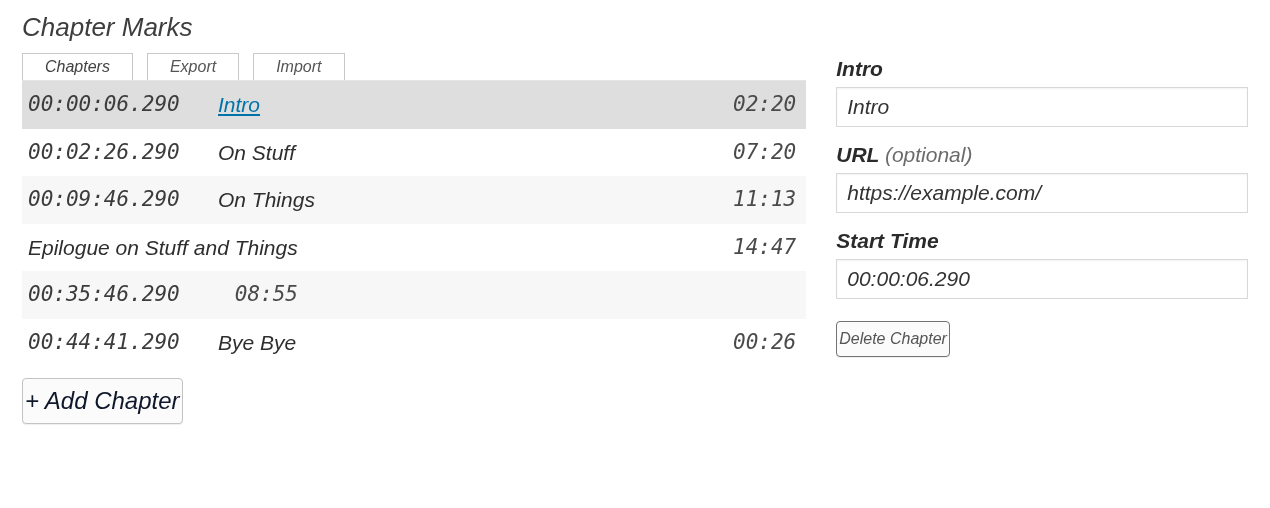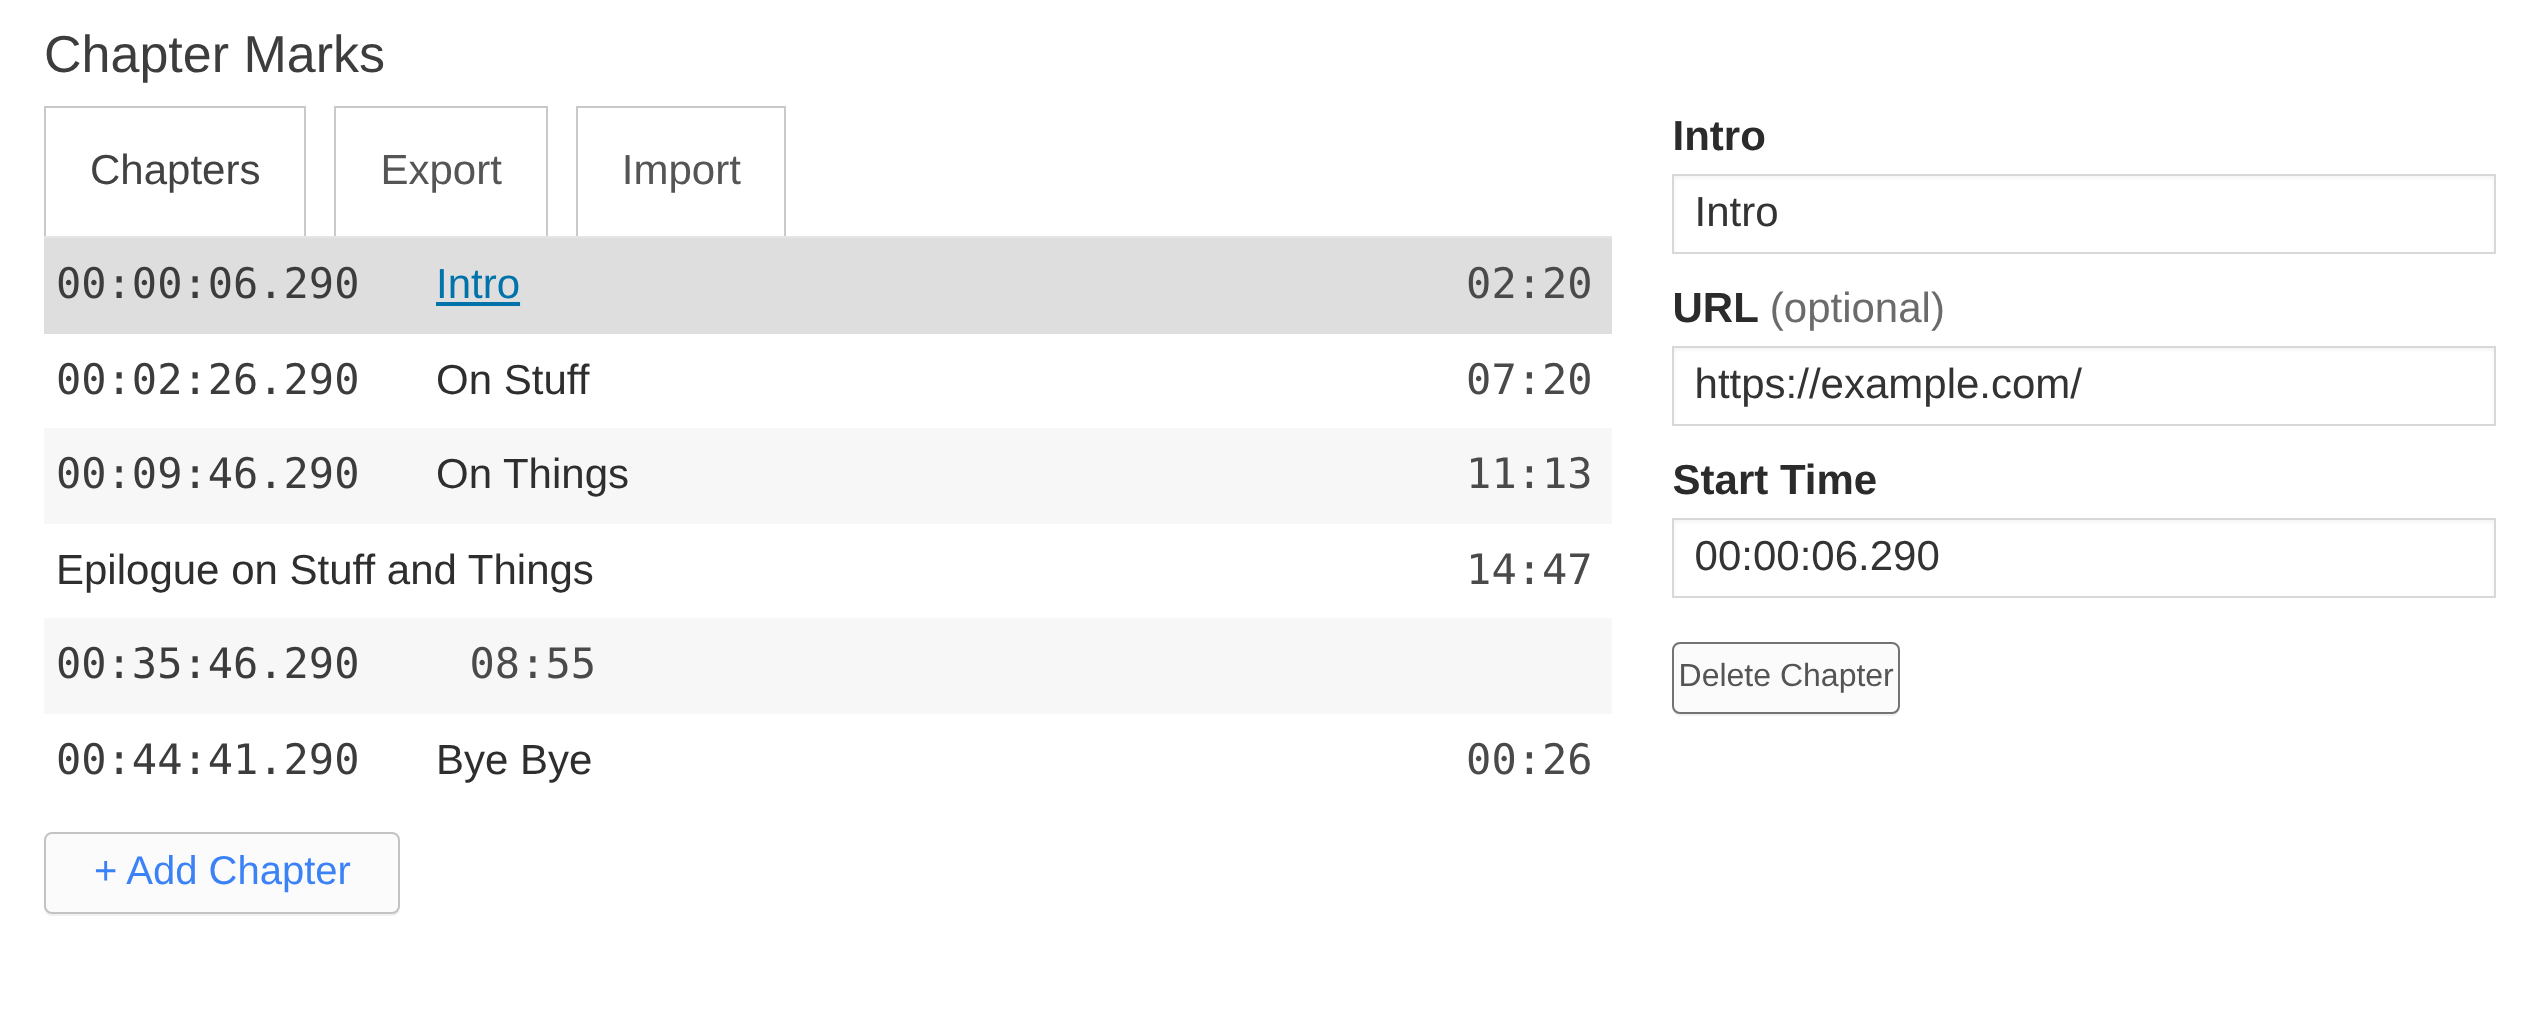--- a/index.html
+++ b/index.html
@@ -1,15 +1,15 @@
 <!DOCTYPE html>
 <html><head>
 <meta charset="utf-8">
 <style>
-  * { box-sizing: border-box; margin: 0; padding: 0; }
+  * { box-sizing: border-box; margin: 0; padding: 0; font-style: italic; }
   body {
     font-family: -apple-system, BlinkMacSystemFont, "Segoe UI", "Helvetica Neue", Arial, sans-serif;
     color: #32373c;
     background: #fff;
     padding: 12px 22px;
     width: 1270px;
   }
   h2.page-title {
     font-size: 26px;
     font-weight: 400;
@@ -22,23 +22,23 @@
     align-items: flex-start;
   }
   .left { width: 800px; }
   .right { width: 420px; padding-top: 4px; }
 
   
   .tabs { display: flex; gap: 14px; }
   .tab {
     border: 1px solid #c9c9c9;
     background: #fff;
-    font-size: 21px;
+    font-size: 16px;
     color: #424242;
-    padding: 20px 22px;
+    padding: 4px 22px;
     cursor: pointer;
     border-bottom: none;
     font-family: inherit;
   }
   .tab.inactive { color: #555; }
 
   
   .chapters {
     border-top: 1px solid #e5e5e5;
   }
@@ -70,26 +70,26 @@
   .col-dur {
     font-family: "SFMono-Regular","Menlo","Consolas",monospace;
     color: #4a4a4a;
     width: 80px;
     text-align: right;
     white-space: pre;
   }
 
   .add-btn {
     margin-top: 12px;
-    font-size: 20px;
-    color: #3b82f6;
+    font-size: 24px;
+    color: #0f172a;
     background: #fbfbfb;
     border: 1px solid #c3c3c3;
     border-radius: 4px;
-    padding: 8px 24px;
+    padding: 8px 2px;
     box-shadow: 0 1px 0 rgba(0,0,0,0.06);
     cursor: pointer;
     font-family: inherit;
   }
 
   
   .field { margin-bottom: 16px; }
   .field-label {
     font-size: 21px;
     font-weight: 700;

